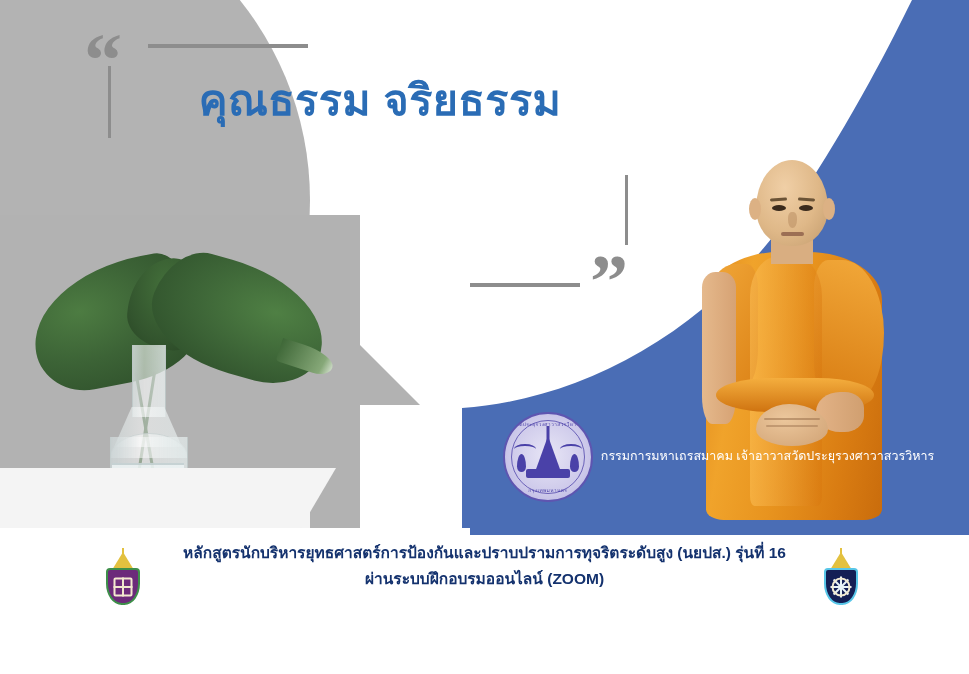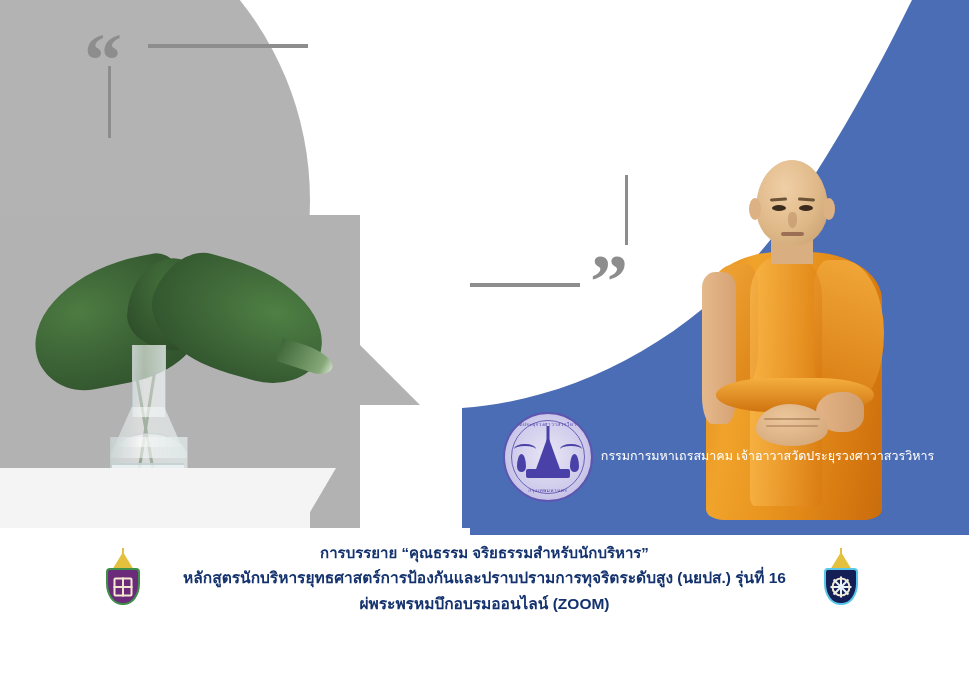--- a/index.html
+++ b/index.html
@@ -479,20 +479,21 @@
   </div>
 
   <div class="rule rule-top"></div>
   <div class="rule rule-v-left"></div>
   <div class="rule rule-bottom"></div>
   <div class="rule rule-v-right"></div>
   <div class="qmark qmark-open">“</div>
   <div class="qmark qmark-close">”</div>
 
   <div class="title-block">
+    <div class="title-line">คุณธรรม จริยธรรม</div>
   </div>
 
   <div class="speaker">
     <div class="speaker-row">
       <div class="seal">
         <div class="seal-ring"></div>
         <div class="seal-text-top">วัดประยุรวงศาวาสวรวิหาร</div>
         <div class="seal-wing-l"></div>
         <div class="seal-wing-r"></div>
         <div class="seal-spire"></div>
@@ -503,23 +504,22 @@
         <div class="seal-text-bot">กรุงเทพมหานคร</div>
       </div>
       <div class="speaker-texts">
         <div class="speaker-sub">กรรมการมหาเถรสมาคม เจ้าอาวาสวัดประยุรวงศาวาสวรวิหาร</div>
       </div>
     </div>
   </div>
 
   <div class="footer">
     <div class="footer-inner">
-      <div class="footer-line lead">การบรรยาย “คุณธรรม จริยธรรมสำหรับนักบริหาร”</div>
       <div class="footer-line">หลักสูตรนักบริหารยุทธศาสตร์การป้องกันและปราบปรามการทุจริตระดับสูง (นยปส.) รุ่นที่ 16</div>
-      <div class="footer-line">ผ่พระพรหมบึกอบรมออนไลน์ (ZOOM)</div>
+      <div class="footer-line">ผ่านระบบฝึกอบรมออนไลน์ (ZOOM)</div>
     </div>
   </div>
 
   <div class="emblem emblem-left">
     <div class="em-crown-tip"></div>
     <div class="em-crown"></div>
     <div class="em-shield">
       <div class="em-spoke"></div>
       <div class="em-spoke v"></div>
       <div class="em-mark"></div>

